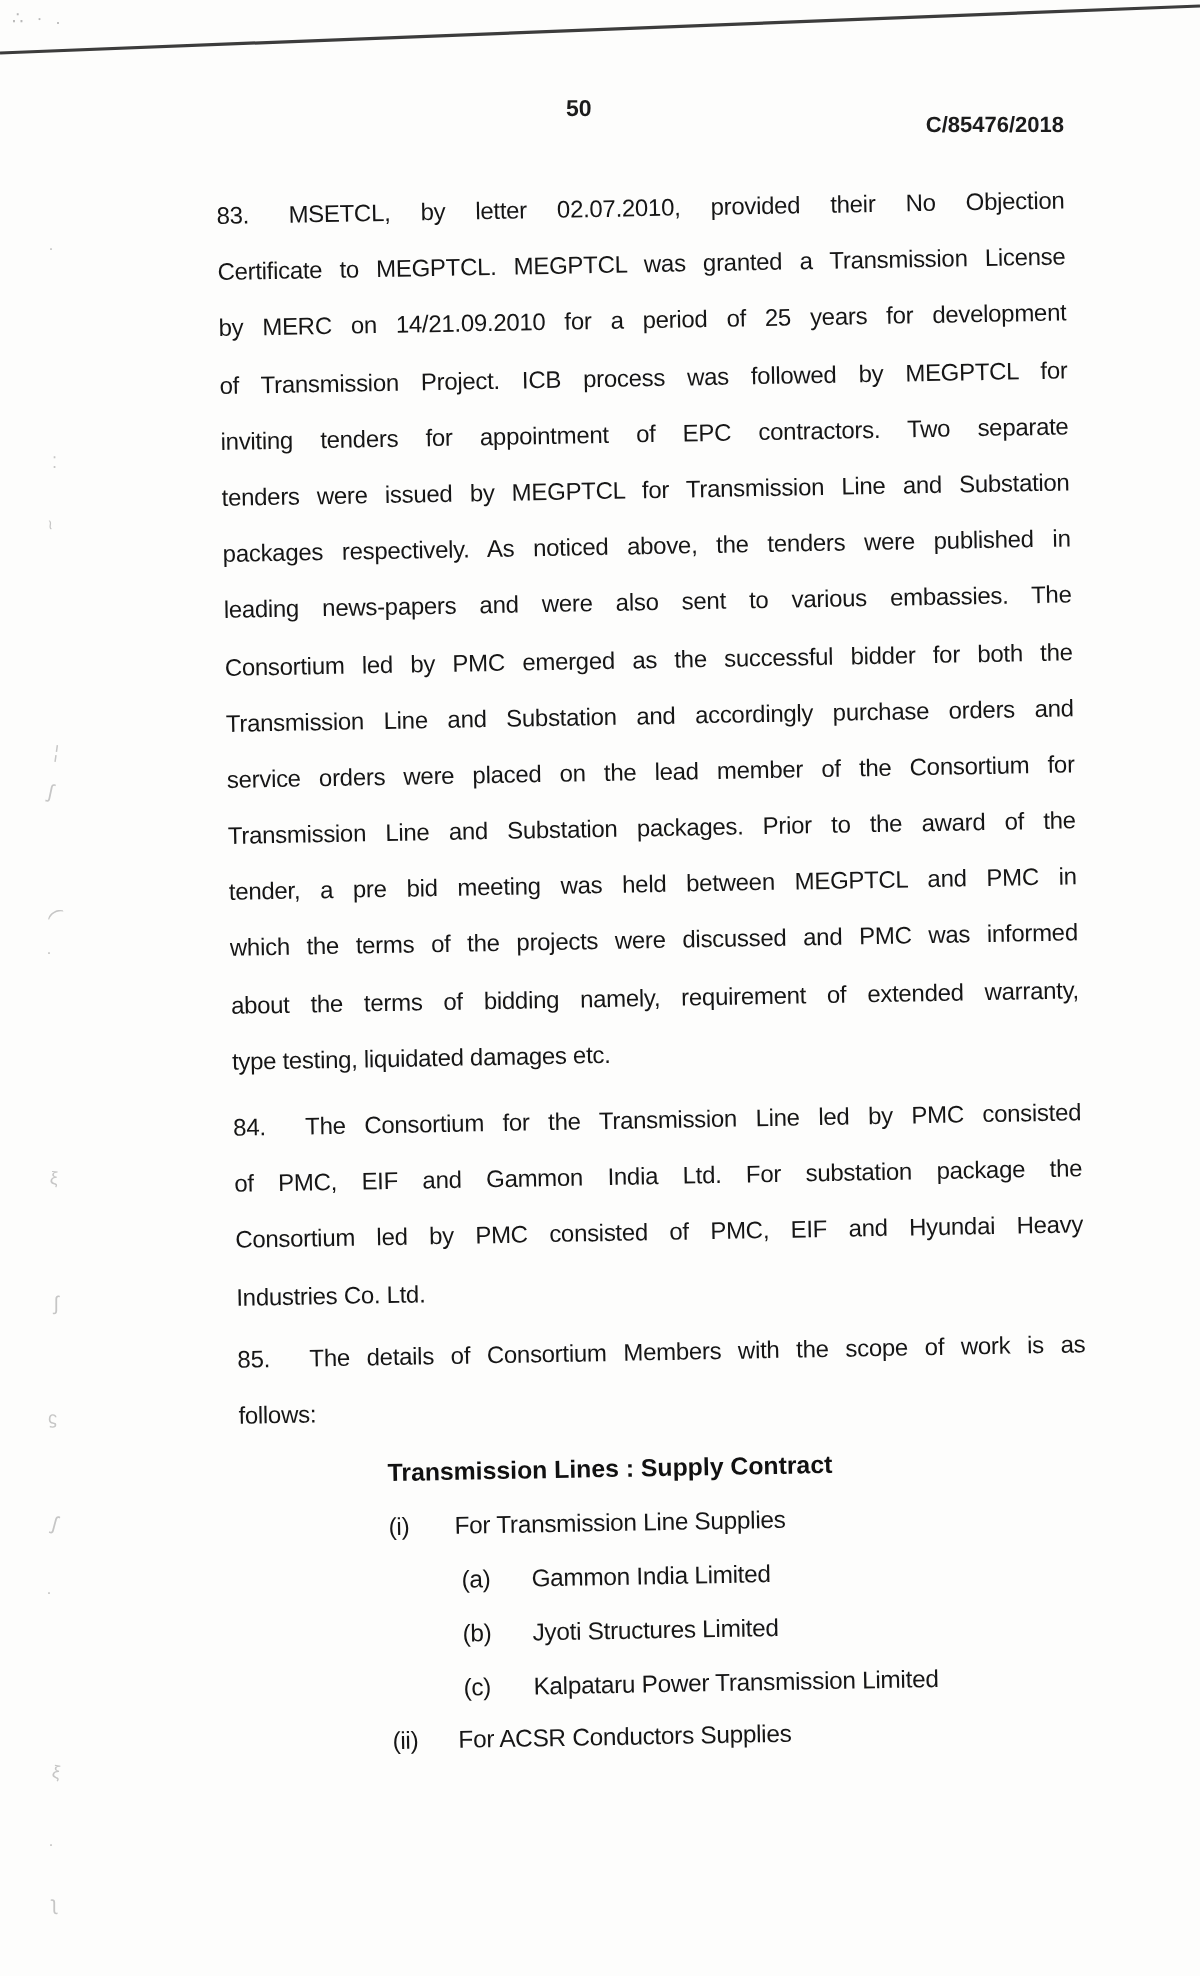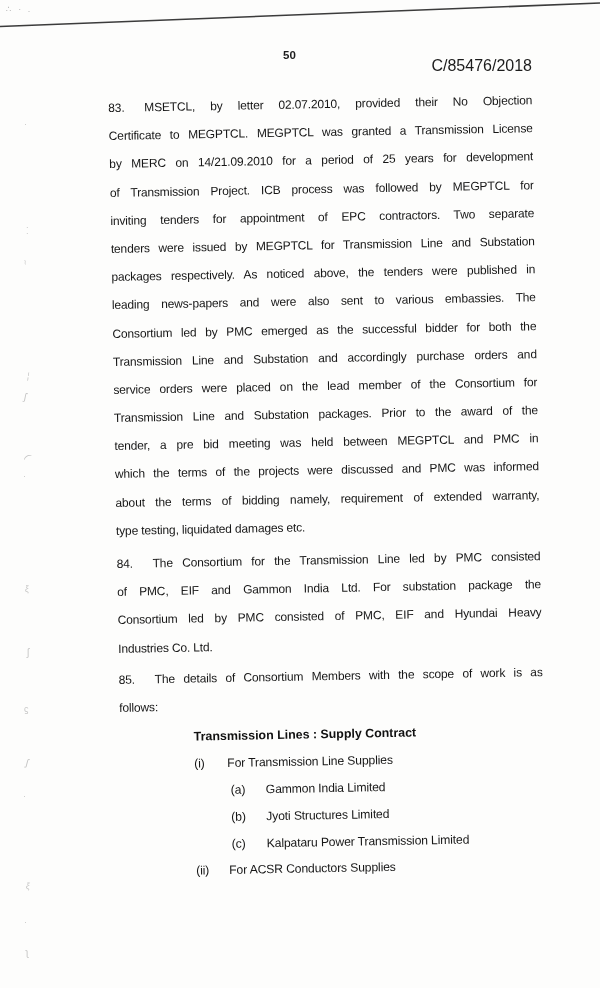--- a/index.html
+++ b/index.html
@@ -41,22 +41,22 @@
     font-size: 11.5px;
     font-weight: bold;
     color: #1c1c1c;
   }
   .case-ref {
     position: absolute;
     left: 428px;
     top: 57px;
     width: 104px;
     text-align: right;
-    font-size: 16px;
-    font-weight: normal;
+    font-size: 11px;
+    font-weight: bold;
     color: #1c1c1c;
   }
   .content {
     position: absolute;
     left: 108px;
     top: 94px;
     width: 424px;
     transform: rotate(-1.05deg);
     transform-origin: 0 0;
     font-size: 12px;

